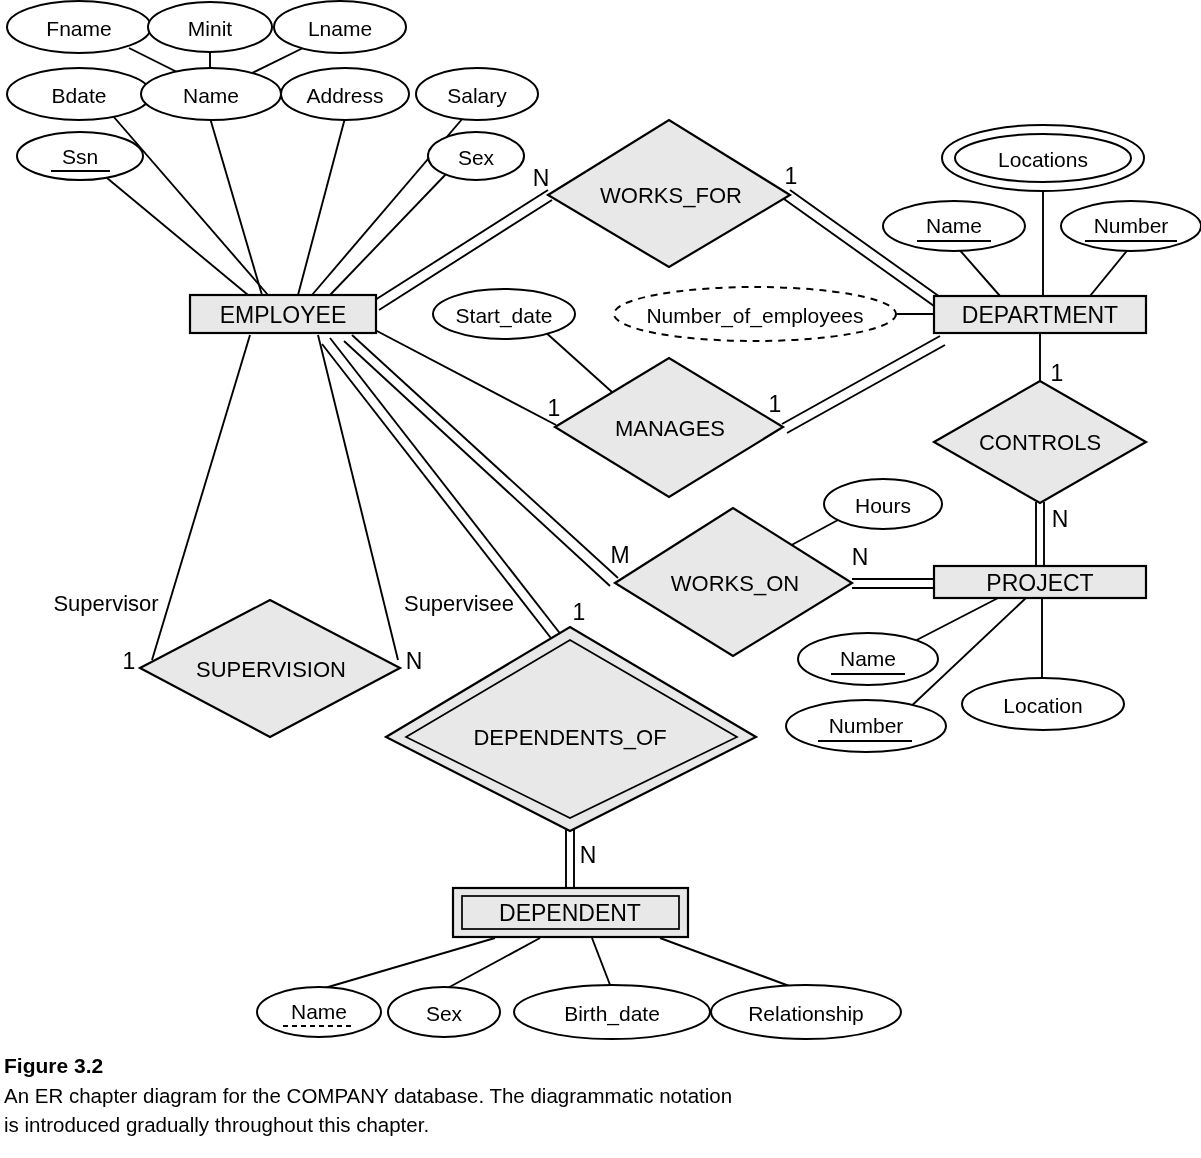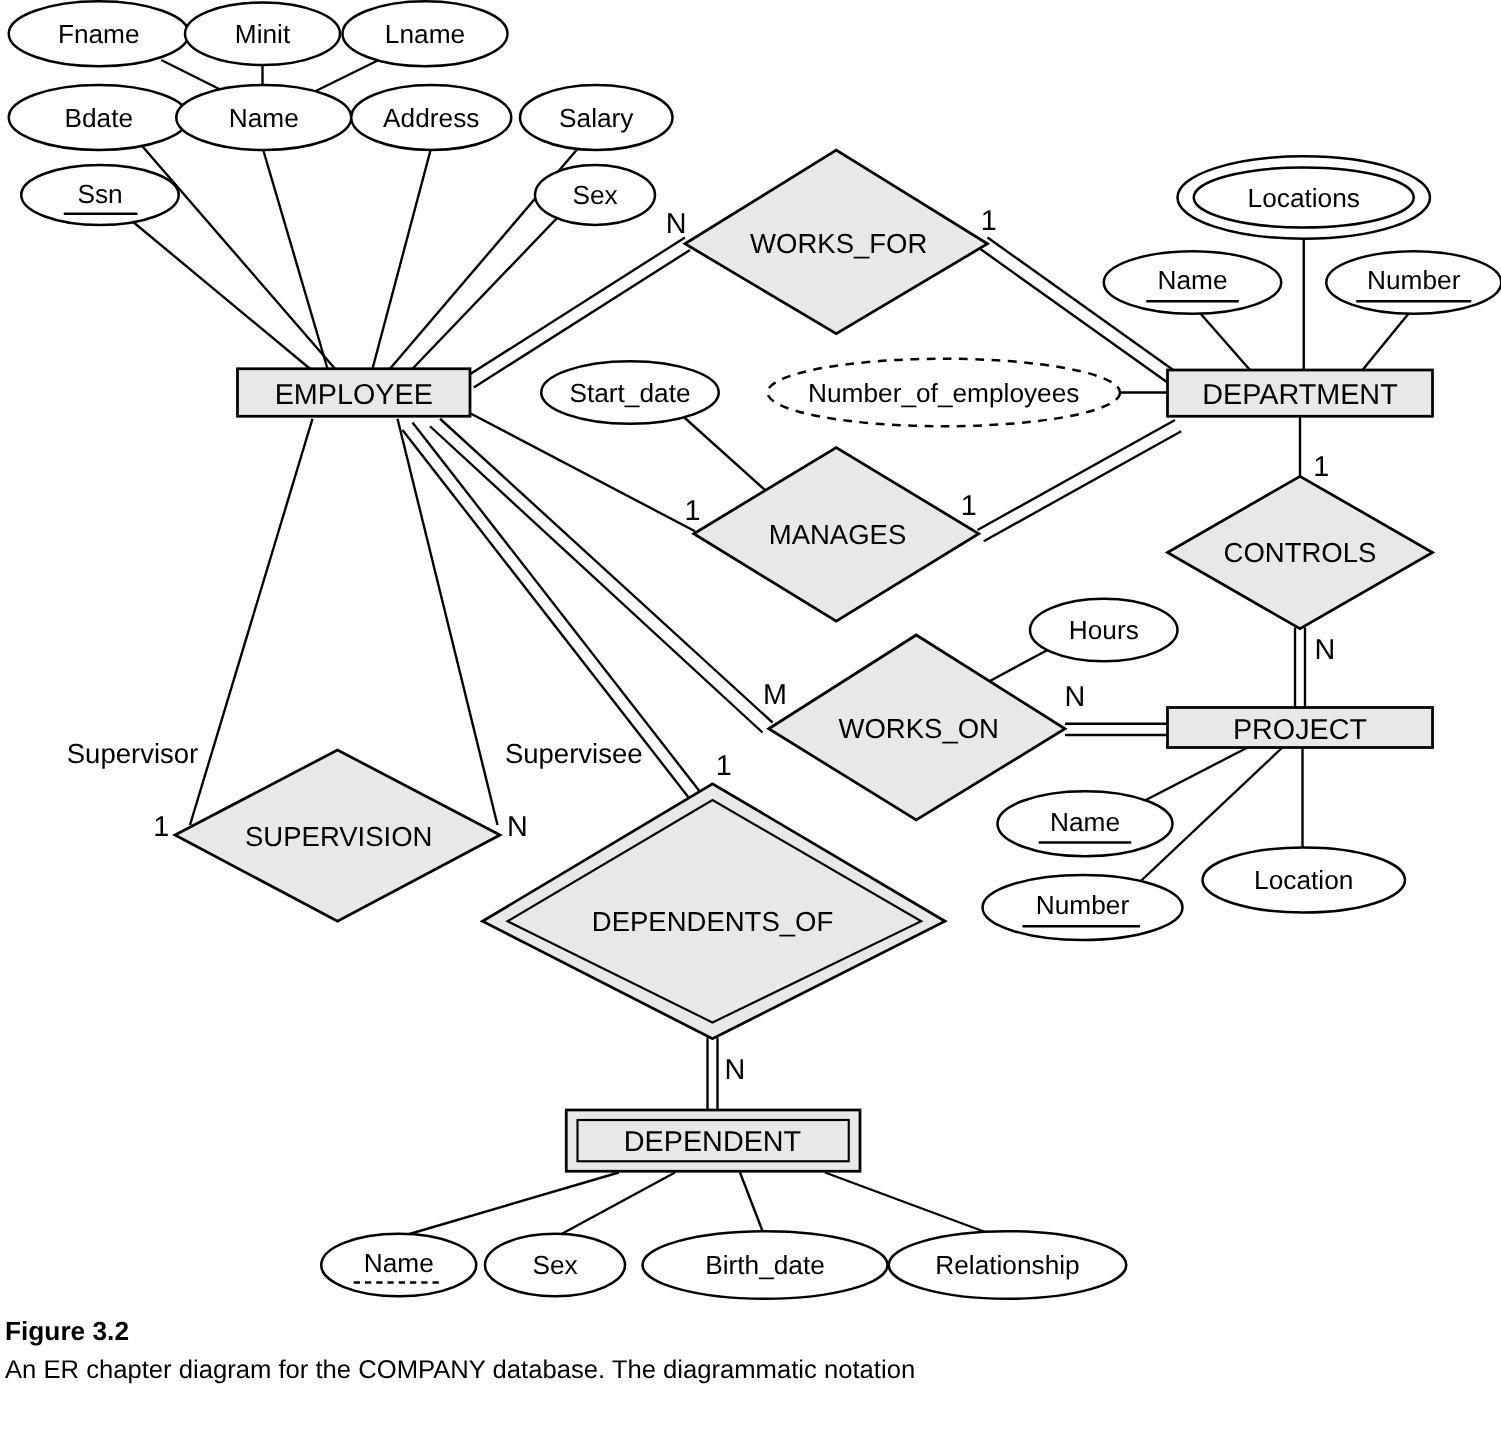--- a/index.html
+++ b/index.html
@@ -313,13 +313,14 @@
     <text class="t-role" x="106" y="603">Supervisor</text>
     <text class="t-role" x="459" y="603">Supervisee</text>
   </g>
 
 </svg>
 </div>
 
 <div id="caption">
   <p class="cap-title">Figure 3.2</p>
   <p class="cap-line">An ER chapter diagram for the COMPANY database. The diagrammatic notation</p>
+  <p class="cap-line">is introduced gradually throughout this chapter.</p>
 </div>
 
 </body></html>

